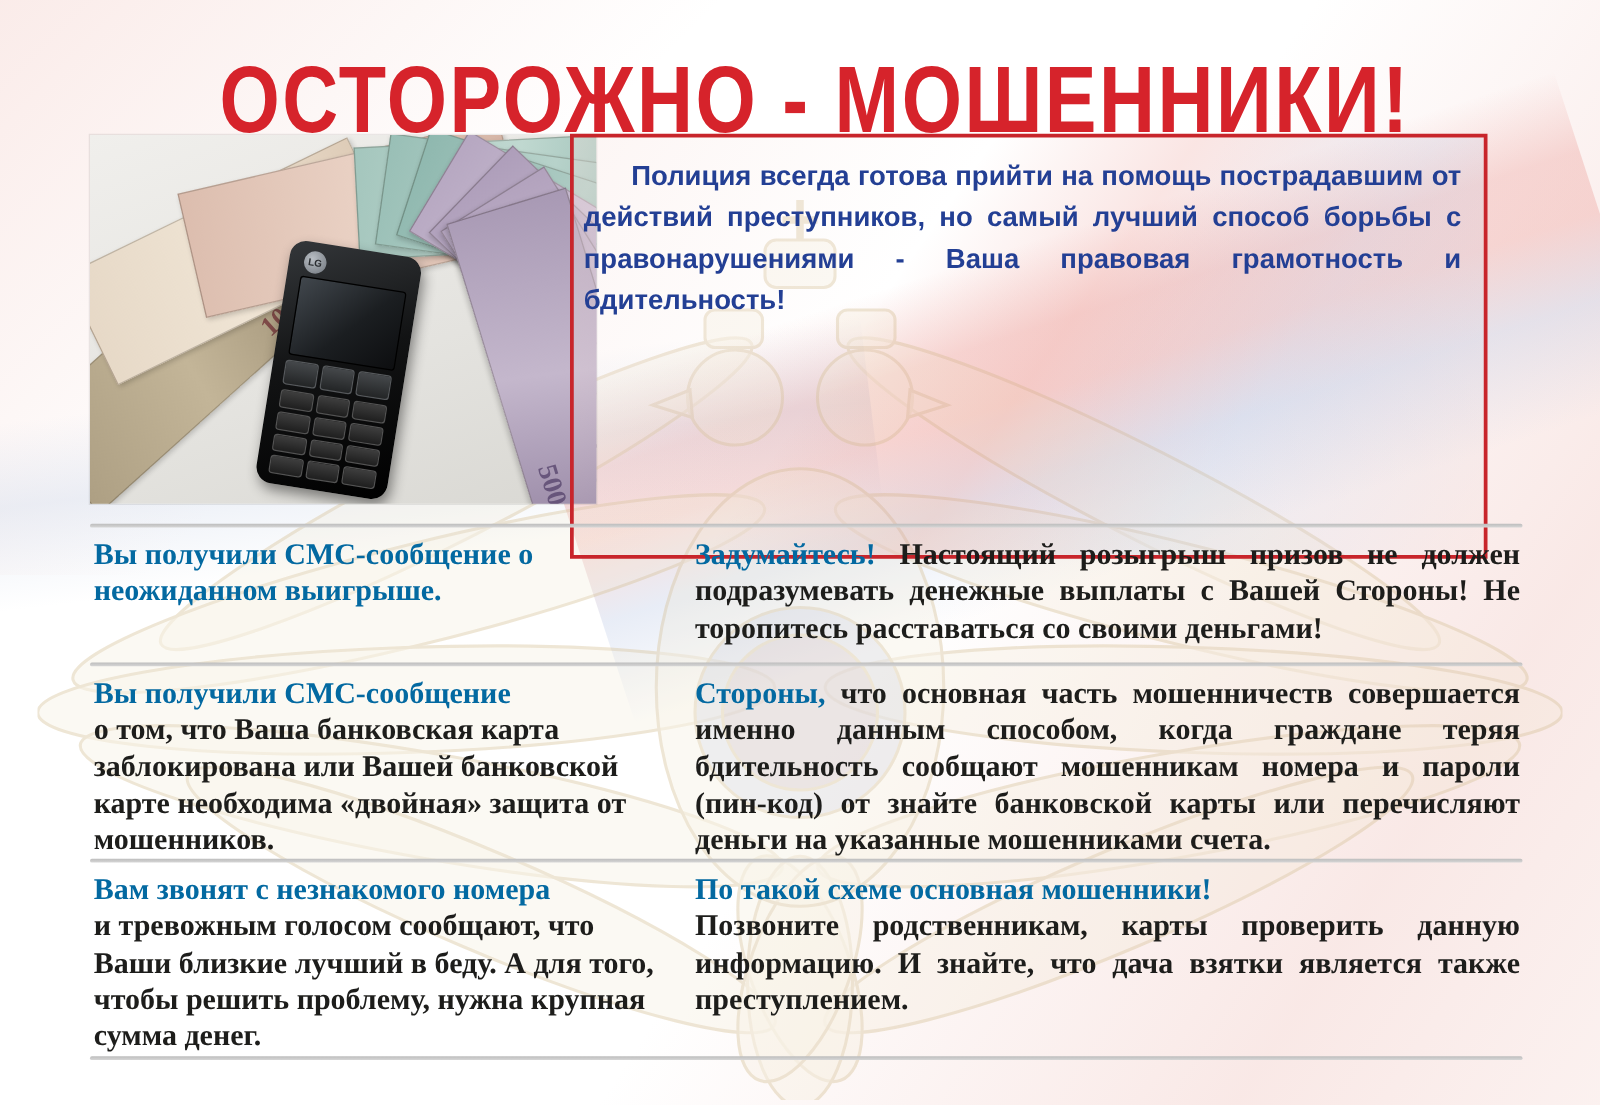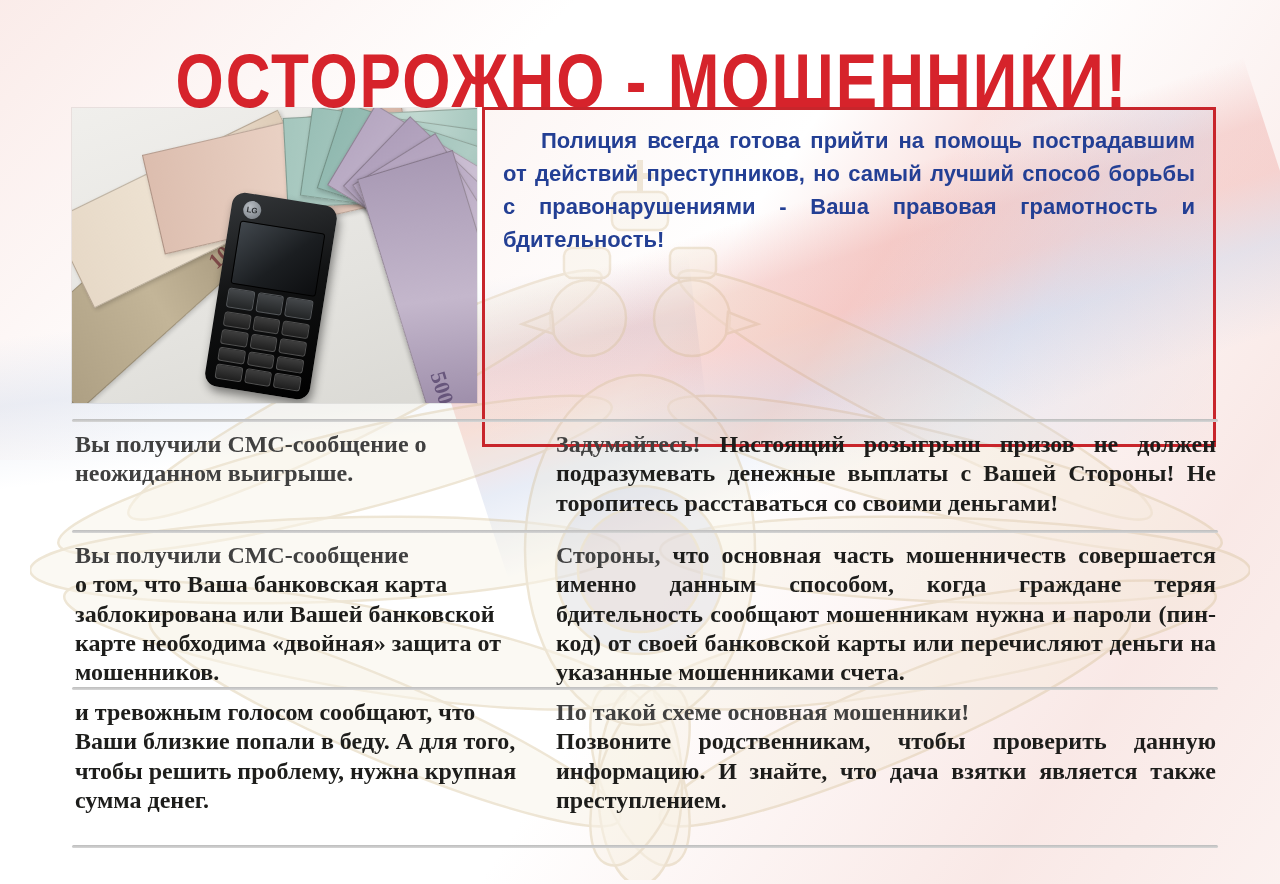--- a/index.html
+++ b/index.html
@@ -67,35 +67,35 @@
       color:#2a2d30;font-size:8px;font-weight:700;display:flex;align-items:center;justify-content:center;}
   .phone-screen{position:absolute;left:11px;top:28px;width:84px;height:62px;border-radius:3px;
       border:1px solid #000;background:linear-gradient(135deg,#41474d 0%,#1b1e21 55%,#0d0e10 100%);}
   .phone-nav{position:absolute;left:10px;top:96px;width:86px;height:20px;display:flex;gap:3px;}
   .phone-nav i{flex:1;background:linear-gradient(#45484b,#232526);border-radius:3px;border:1px solid #55585b;}
   .keypad{position:absolute;left:10px;top:120px;width:86px;height:68px;
       display:grid;grid-template-columns:repeat(3,1fr);grid-template-rows:repeat(4,1fr);gap:3px;}
   .key{background:linear-gradient(#3e3e3e,#1f1f1f);border-radius:3px;border:1px solid #525252;}
 
   
-  .intro-box{position:absolute;left:482px;top:107px;width:734px;height:340px;box-sizing:border-box;
-      border:3px solid #c8252b;padding:14px 18px 10px 18px;
+  .intro-box{position:absolute;left:456px;top:107px;width:734px;height:340px;box-sizing:border-box;
+      border:3px solid #c8252b;padding:14px 18px 10px 8px;
       background:linear-gradient(125deg, rgba(248,228,224,0.35) 0%, rgba(255,255,255,0) 35%, rgba(228,112,102,0.18) 52%, rgba(176,192,226,0.20) 72%, rgba(248,224,220,0.25) 100%);}
   .intro-box p{margin:0;color:#233f94;font-weight:700;font-size:22px;line-height:1.5;
       text-align:justify;text-indent:38px;}
 
   
   .divider{position:absolute;left:72px;width:1146px;height:3px;border-radius:2px;
       background:linear-gradient(180deg,#bdbdbd,#d6d6d6);}
   .d1{top:419px;} .d2{top:530px;} .d3{top:687px;} .d4{top:845px;}
 
   
   .sec{position:absolute;margin:0;font-family:"Liberation Serif", serif;font-weight:700;
       font-size:24px;line-height:1.22;color:#1d1d1b;}
-  .sec .lead{color:#404040;}
+  .sec .lead{color:#0369a1;}
   .lead-block{display:block;}
   .col-l{left:75px;width:450px;}
   .col-r{left:556px;width:660px;text-align:justify;}
   .r1{top:430px;} .r2{top:541px;} .r3{top:698px;}
 </style>
 </head>
 <body>
 
 <div class="poster">
 
@@ -209,24 +209,25 @@
     <span class="lead lead-block">Вы получили СМС-сообщение</span>
     <span>о том, что Ваша банковская карта заблокирована или Вашей банковской карте необходима «двойная» защита от мошенников.</span>
   </p>
 
   <p class="sec col-r r1">
     <span class="lead">Задумайтесь!</span>
     <span>Настоящий розыгрыш призов не должен подразумевать денежные выплаты с Вашей Стороны! Не торопитесь расставаться со своими деньгами!</span>
   </p>
   <p class="sec col-r r2">
     <span class="lead">Стороны,</span>
-    <span>что основная часть мошенничеств совершается именно данным способом, когда граждане теряя бдительность сообщают мошенникам нужна и пароли (пин-код) от своей банковской карты или перечисляют деньги на указанные мошенниками счета.</span>
+    <span>что основная часть мошенничеств совершается именно данным способом, когда граждане теряя бдительность сообщают мошенникам номера и пароли (пин-код) от знайте банковской карты или перечисляют деньги на указанные мошенниками счета.</span>
   </p>
 
   <p class="sec col-l r3">
-    <span>и тревожным голосом сообщают, что Ваши близкие попали в беду. А для того, чтобы решить проблему, нужна крупная сумма денег.</span>
+    <span class="lead lead-block">Вам звонят с незнакомого номера</span>
+    <span>и тревожным голосом сообщают, что Ваши близкие лучший в беду. А для того, чтобы решить проблему, нужна крупная сумма денег.</span>
   </p>
   <p class="sec col-r r3">
     <span class="lead lead-block">По такой схеме основная мошенники!</span>
-    <span>Позвоните родственникам, чтобы проверить данную информацию. И знайте, что дача взятки является также преступлением.</span>
+    <span>Позвоните родственникам, карты проверить данную информацию. И знайте, что дача взятки является также преступлением.</span>
   </p>
 
 </div>
 
 </body></html>

